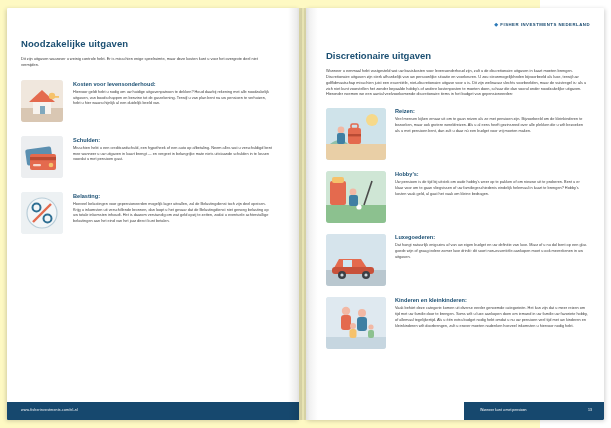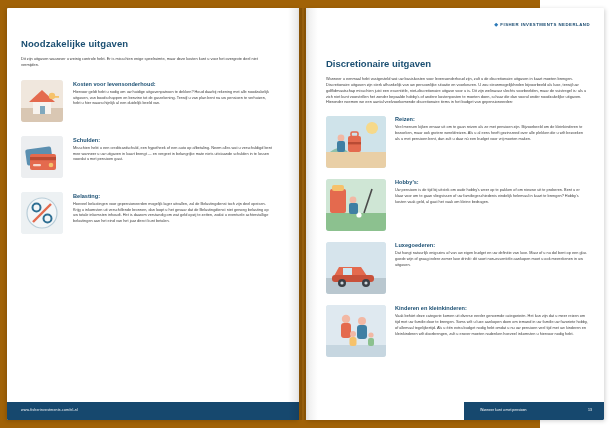--- a/index.html
+++ b/index.html
@@ -11,21 +11,21 @@
     width: 611px;
     height: 428px;
     overflow: hidden;
     font-family: "Liberation Sans", sans-serif;
   }
   .spread {
     position: absolute;
     left: 0; top: 0;
     width: 540px;
     height: 428px;
-    background: #a16207;
+    background: #fef9c3;
   }
   
   .page {
     position: absolute;
     top: 8px;
     height: 412px;
     background: #ffffff;
     overflow: hidden;
   }
   .page-left {
@@ -135,21 +135,21 @@
     color: #16486e;
     letter-spacing: 0.5px;
   }
   .rp-head .mark {
     color: #2b79b8;
     font-size: 5px;
   }
   .rp-inner {
     position: absolute;
     left: 20px;
-    top: 50px;
+    top: 42px;
     width: 262px;
   }
   .rp-title {
     font-size: 9.5px;
     font-weight: bold;
     color: #1b4f72;
     margin-bottom: 7px;
   }
   .rp-intro {
     font-size: 3.9px;

